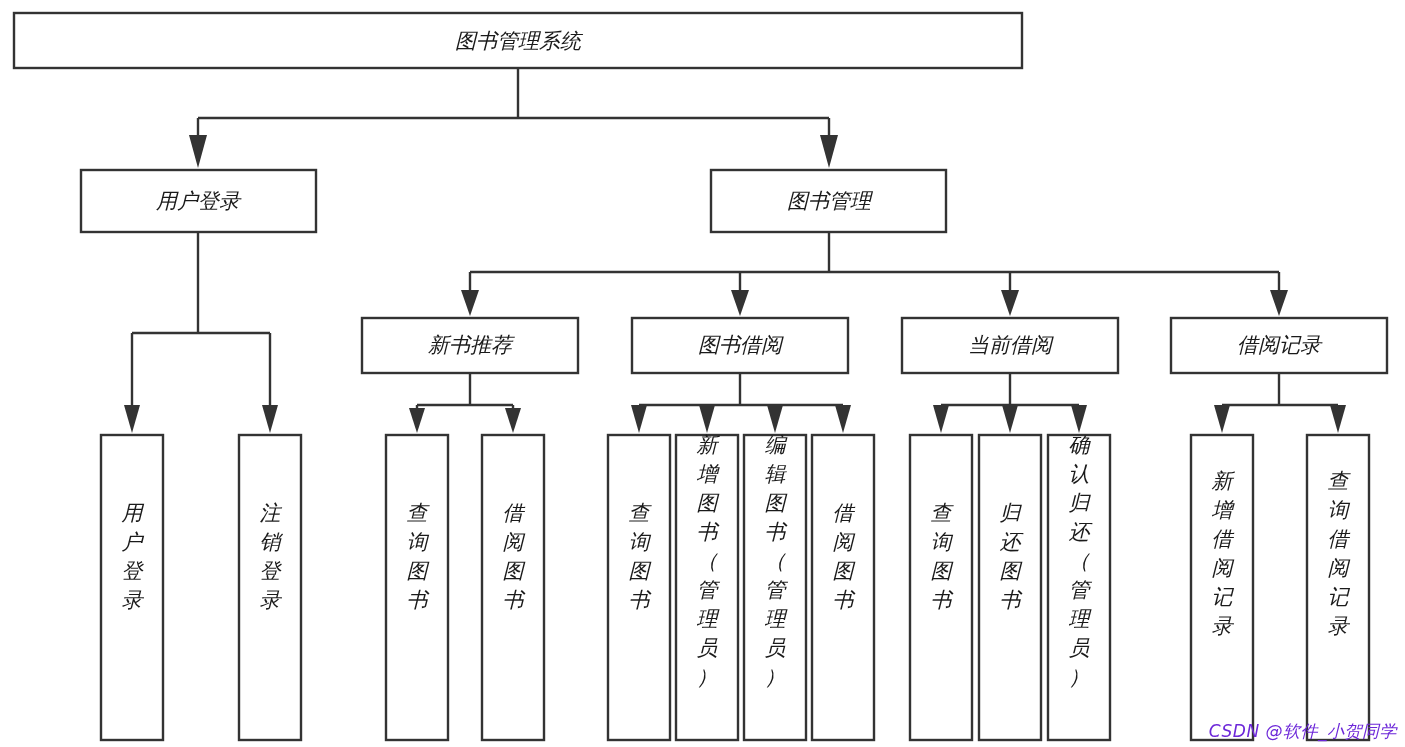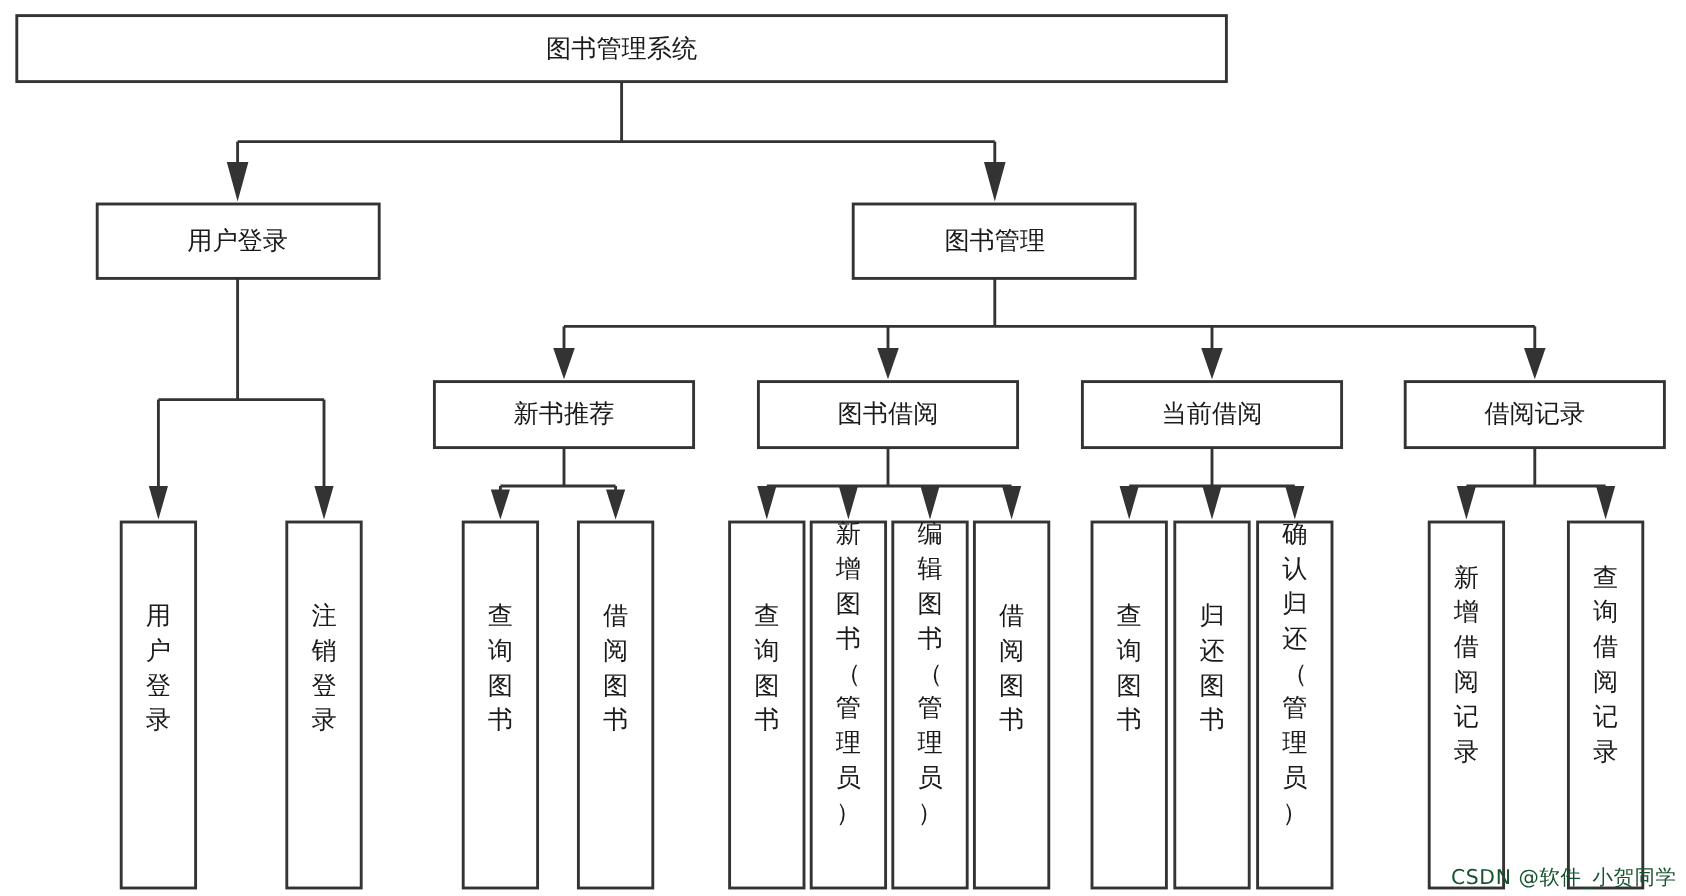--- a/index.html
+++ b/index.html
@@ -12,20 +12,21 @@
     width: 1405px;
     height: 747px;
     overflow: hidden;
     font-family: "Liberation Sans", "DejaVu Sans", sans-serif;
   }
   #diagram-root {
     position: relative;
     width: 1405px;
     height: 747px;
     background: #ffffff;
+    font-style: italic;
   }
   #tree-svg {
     position: absolute;
     left: 0;
     top: 0;
     width: 1405px;
     height: 747px;
     display: block;
   }
   .node-box {
@@ -55,21 +56,21 @@
     font-family: "DejaVu Sans", "Liberation Sans", sans-serif;
     font-size: 21px;
     text-anchor: middle;
   }
   .watermark-text {
     position: absolute;
     right: 8px;
     bottom: 4px;
     font-family: "DejaVu Sans", "Liberation Sans", sans-serif;
     font-size: 17px;
-    color: #14532d;
+    color: #6d28d9;
     white-space: nowrap;
     letter-spacing: 0.5px;
     user-select: none;
   }
 </style>
 </head>
 <body>
 
 <div id="diagram-root">
 

